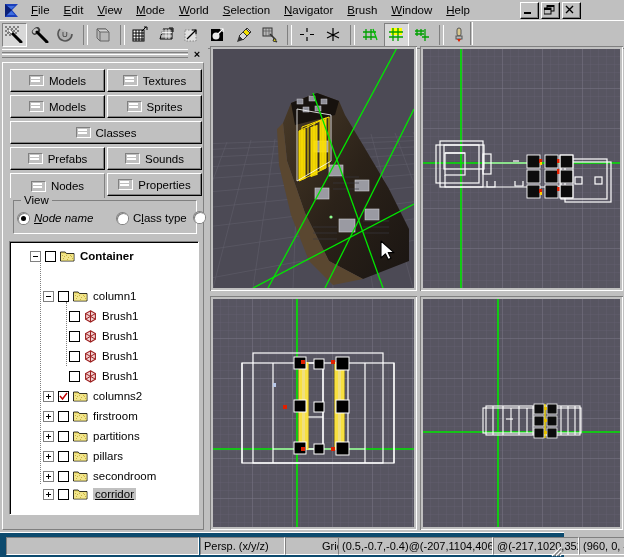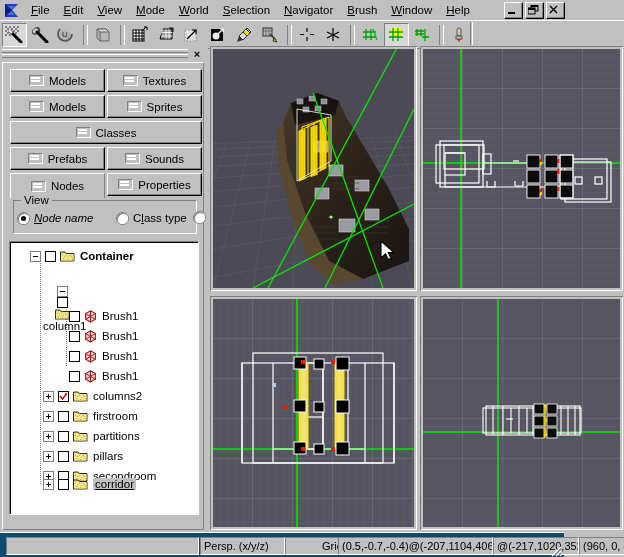--- a/index.html
+++ b/index.html
@@ -7,21 +7,21 @@
     width:624px;height:557px;overflow:hidden;
     background:#c0c0c0;
     font-family:"Liberation Sans", sans-serif;
     font-size:11px;
     color:#000;
     -webkit-font-smoothing:none;
   }
   .app{position:relative;width:624px;height:557px;background:#c0c0c0;}
 
   
-  .menubar{position:absolute;left:0;top:0;width:568px;height:20px;background:#c0c0c0;}
+  .menubar{position:absolute;left:0;top:0;width:568px;height:20px;background:#c0c0c0;padding-left:16px;}
   .appicon{position:absolute;left:4px;top:3px;width:16px;height:15px;}
   .menuitems{position:absolute;left:24px;top:0;height:20px;display:flex;align-items:center;}
   .mi{padding:2px 7px 2px 7px;line-height:14px;font-size:11.5px;color:#000;white-space:nowrap;cursor:default;}
   .mi u{text-decoration:underline;}
   .wbtns{position:absolute;right:3px;top:2px;display:flex;gap:2px;}
   .wbtn{width:17px;height:15px;background:#c0c0c0;position:relative;
         border-top:1px solid #fff;border-left:1px solid #fff;border-right:1px solid #000;border-bottom:1px solid #000;
         box-shadow:inset -1px -1px 0 #808080;
         font-size:9px;line-height:13px;text-align:center;font-family:"Liberation Sans",sans-serif;}
   .wbtn svg{position:absolute;left:2px;top:2px;}
@@ -406,21 +406,21 @@
                     <rect x="8" y="7" width="1" height="1"></rect>
                     <rect x="10" y="5" width="1" height="1"></rect>
                     <rect x="12" y="8" width="1" height="1"></rect>
                     <rect x="3" y="8" width="1" height="1"></rect>
                     <rect x="7" y="9" width="1" height="1"></rect>
                     <rect x="11" y="6" width="1" height="1"></rect>
                   </g>
                 </svg></span>
               <span class="tlabel bold">Container</span>
             </div>
-            <div class="tnode" style="left: 17px; top: 44px; flex-direction: column;">
+            <div class="tnode" style="left: 17px; top: 44px;">
               <span class="pm"></span>
               <span class="cb"></span>
               <span class="folder"><svg width="15" height="12" viewBox="0 0 15 12">
                   <path d="M0.5 2 L0.5 11 L14 11 L14 3.5 L6.5 3.5 L5.2 2 Z" fill="#e8d86a" stroke="#000" stroke-width="0.8"></path>
                   <path d="M1 3.5 L1 10.5 L13.5 10.5 L13.5 4.2 L6.3 4.2" fill="#f2e58c" stroke="none"></path>
                   <g fill="#c8b43c">
                     <rect x="2" y="5" width="1" height="1"></rect>
                     <rect x="4" y="6" width="1" height="1"></rect>
                     <rect x="6" y="5" width="1" height="1"></rect>
                     <rect x="8" y="7" width="1" height="1"></rect>
@@ -574,21 +574,21 @@
                     <rect x="8" y="7" width="1" height="1"></rect>
                     <rect x="10" y="5" width="1" height="1"></rect>
                     <rect x="12" y="8" width="1" height="1"></rect>
                     <rect x="3" y="8" width="1" height="1"></rect>
                     <rect x="7" y="9" width="1" height="1"></rect>
                     <rect x="11" y="6" width="1" height="1"></rect>
                   </g>
                 </svg></span>
               <span class="tlabel">secondroom</span>
             </div>
-            <div class="tnode" style="left: 17px; top: 232px; text-decoration: underline;">
+            <div class="tnode" style="left: 17px; top: 242px; text-decoration: underline;">
               <span class="pm plus"></span>
               <span class="cb"></span>
               <span class="folder"><svg width="15" height="12" viewBox="0 0 15 12">
                   <path d="M0.5 2 L0.5 11 L14 11 L14 3.5 L6.5 3.5 L5.2 2 Z" fill="#e8d86a" stroke="#000" stroke-width="0.8"></path>
                   <path d="M1 3.5 L1 10.5 L13.5 10.5 L13.5 4.2 L6.3 4.2" fill="#f2e58c" stroke="none"></path>
                   <g fill="#c8b43c">
                     <rect x="2" y="5" width="1" height="1"></rect>
                     <rect x="4" y="6" width="1" height="1"></rect>
                     <rect x="6" y="5" width="1" height="1"></rect>
                     <rect x="8" y="7" width="1" height="1"></rect>

